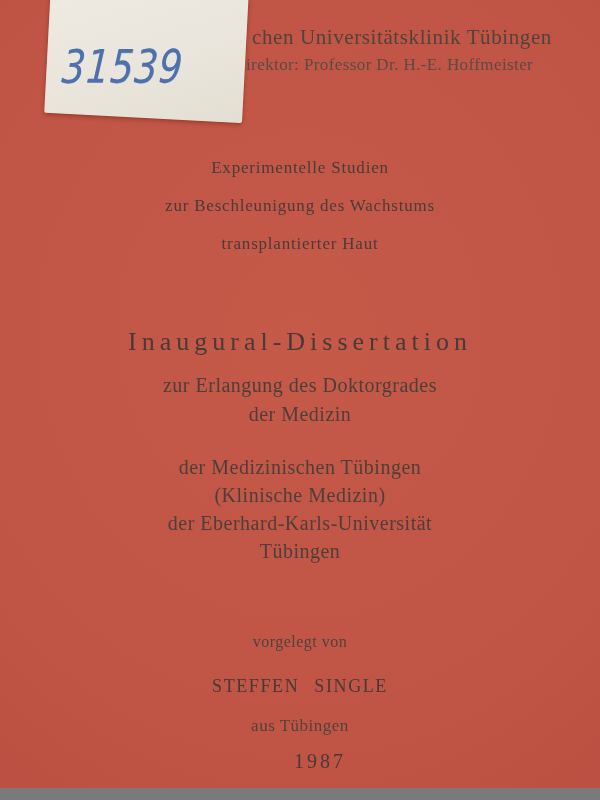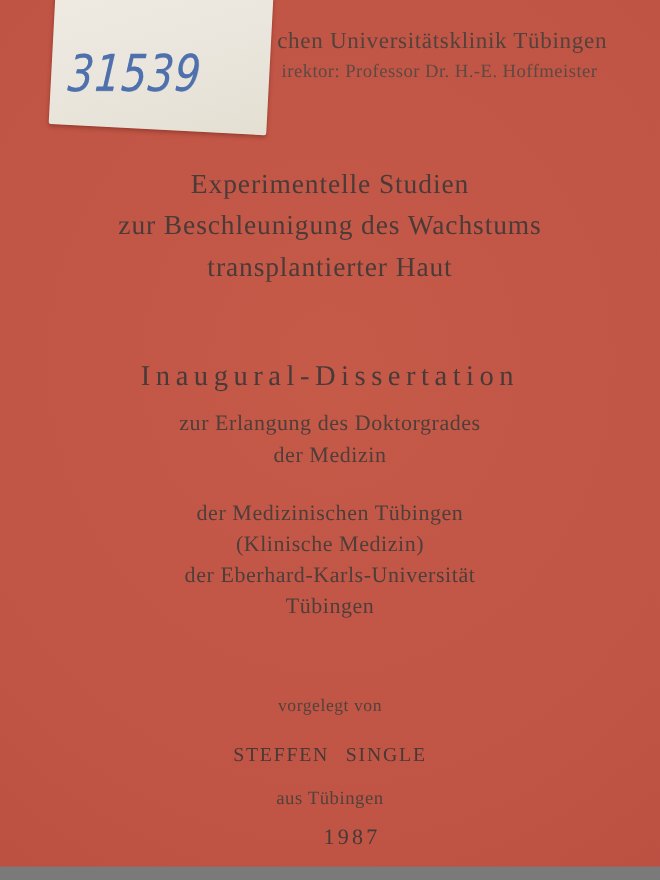--- a/index.html
+++ b/index.html
@@ -18,27 +18,27 @@
 
   
   .inst-line {
     top: 25px; left: 252px;
     font-size: 21px; letter-spacing: 0.6px;
     color: #53423c; white-space: nowrap;
   }
   .dir-line {
     top: 55px; left: 246px;
     font-size: 17px; letter-spacing: 0.4px;
-    color: #5c4a42; white-space: nowrap; padding-left: 10px;
+    color: #5c4a42; white-space: nowrap;
   }
 
   
   .title-block {
     top: 149px;
-    font-size: 25px; line-height: 38px;
+    font-size: 17px; line-height: 38px;
     letter-spacing: 0.8px;
     color: #4a3b38;
   }
 
   
   .inaugural {
     top: 327px;
     font-size: 26px; letter-spacing: 5px;
     color: #483a38;
   }

